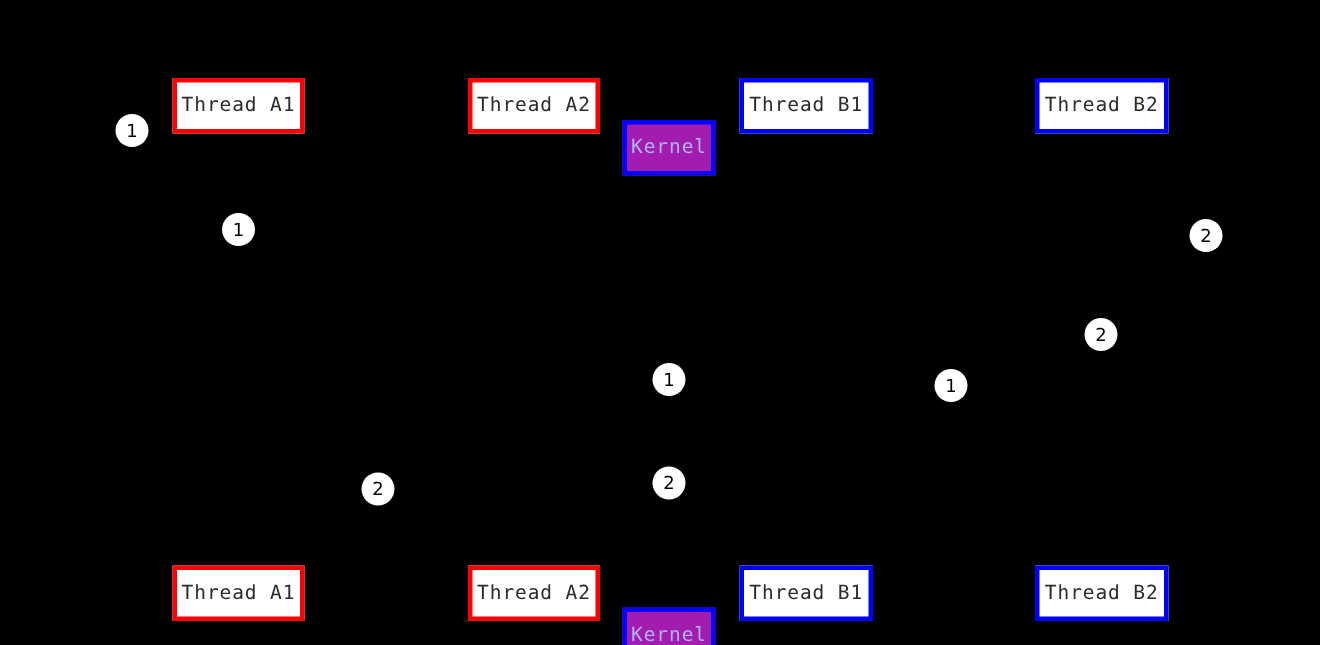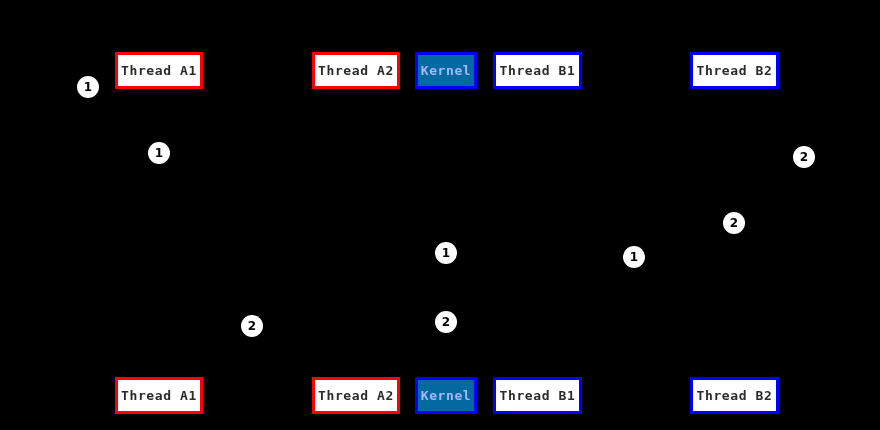--- a/index.html
+++ b/index.html
@@ -12,21 +12,20 @@
     width: 880px;
     height: 430px;
     overflow: hidden;
     font-family: "DejaVu Sans Mono", "Liberation Mono", monospace;
   }
   #canvas {
     position: relative;
     width: 792px;
     height: 430px;
     background: #000000;
-    font-weight: bold;
   }
 
   
   .lifeline-box {
     position: absolute;
     box-sizing: border-box;
     display: flex;
     align-items: center;
     justify-content: center;
     background: #ffffff;
@@ -39,22 +38,23 @@
     line-height: 1;
   }
   .lifeline-box .box-label {
     display: block;
     color: #2b2b2b;
   }
   .lifeline-box.red  { border-color: #ff0000; }
   .lifeline-box.blue { border-color: #0000ff; }
 
   .lifeline-box.filled-blue {
-    background: #0369a1;
+    background: #a21caf;
     border-color: #0000ff;
+    margin-top: 28px;
   }
   .lifeline-box.filled-blue .box-label { color: #aab4ff; }
 
   
   .lifeline-stem {
     position: absolute;
     width: 1px;
     background: #000000;
   }
 

